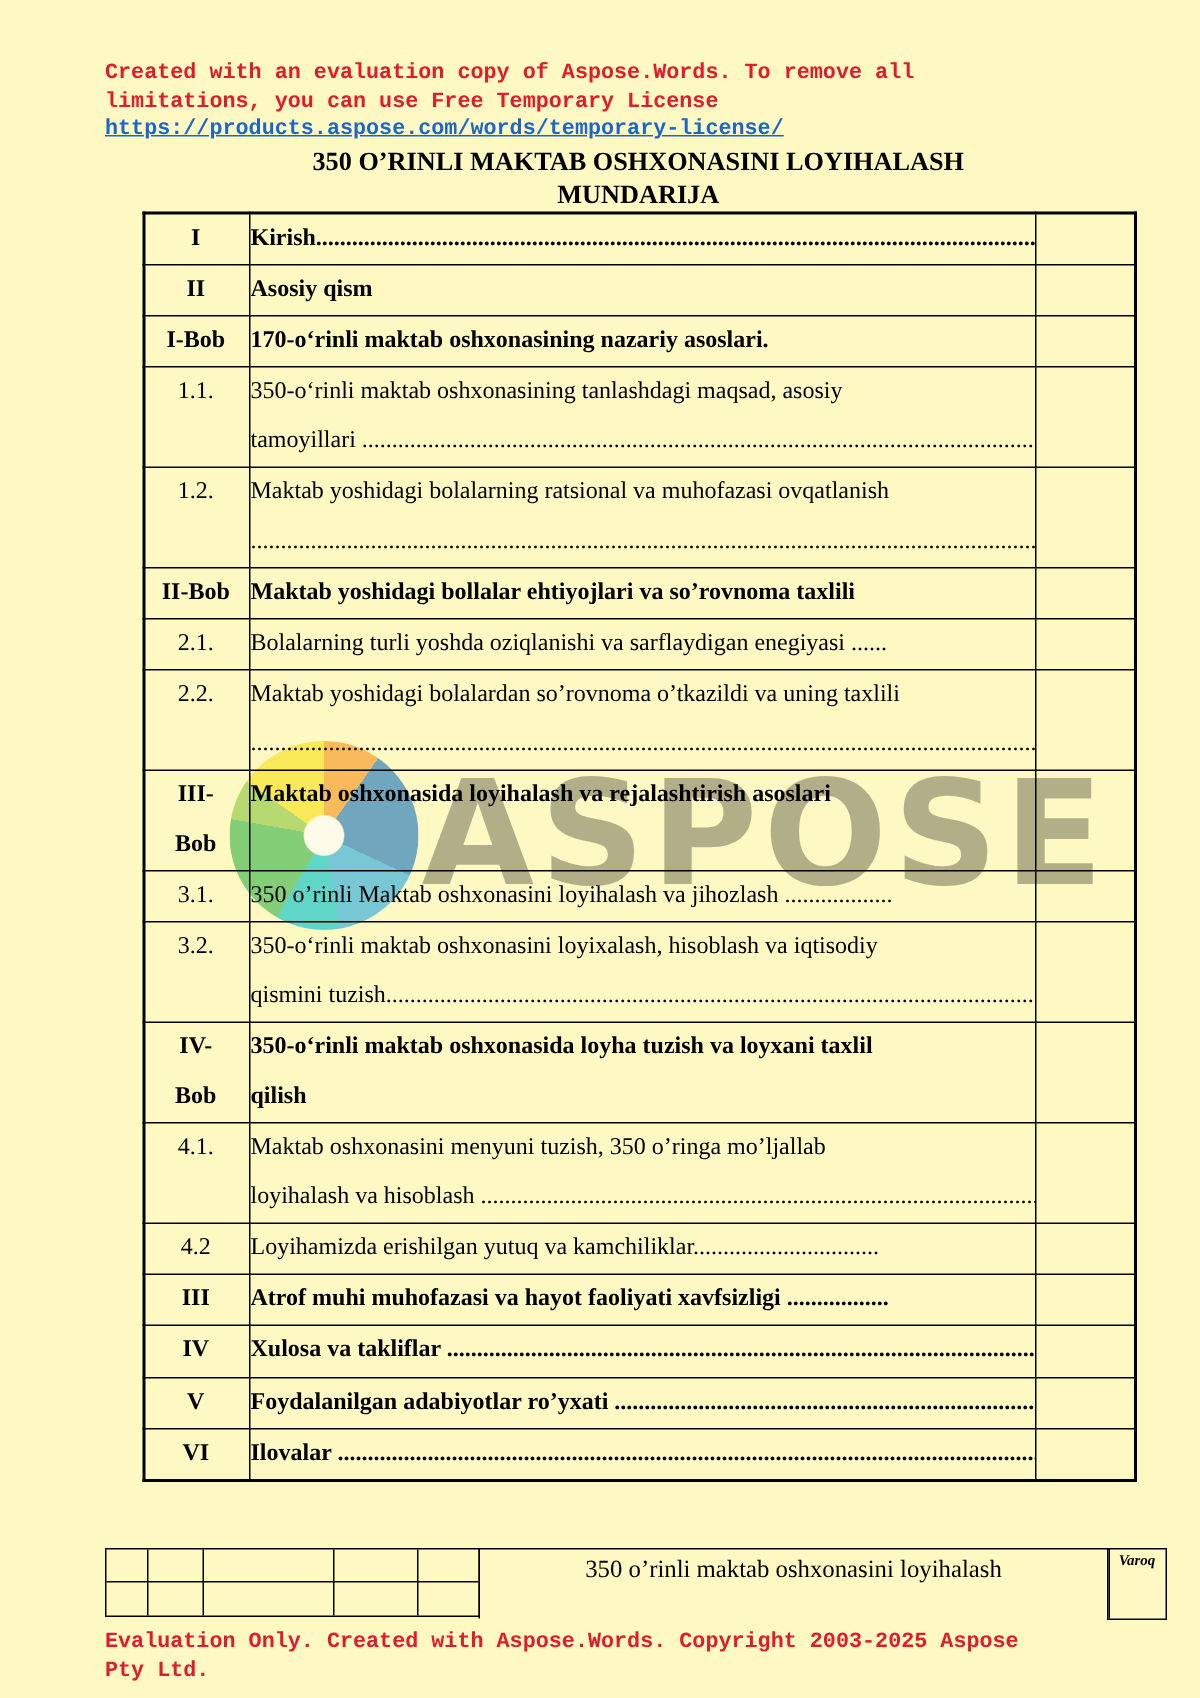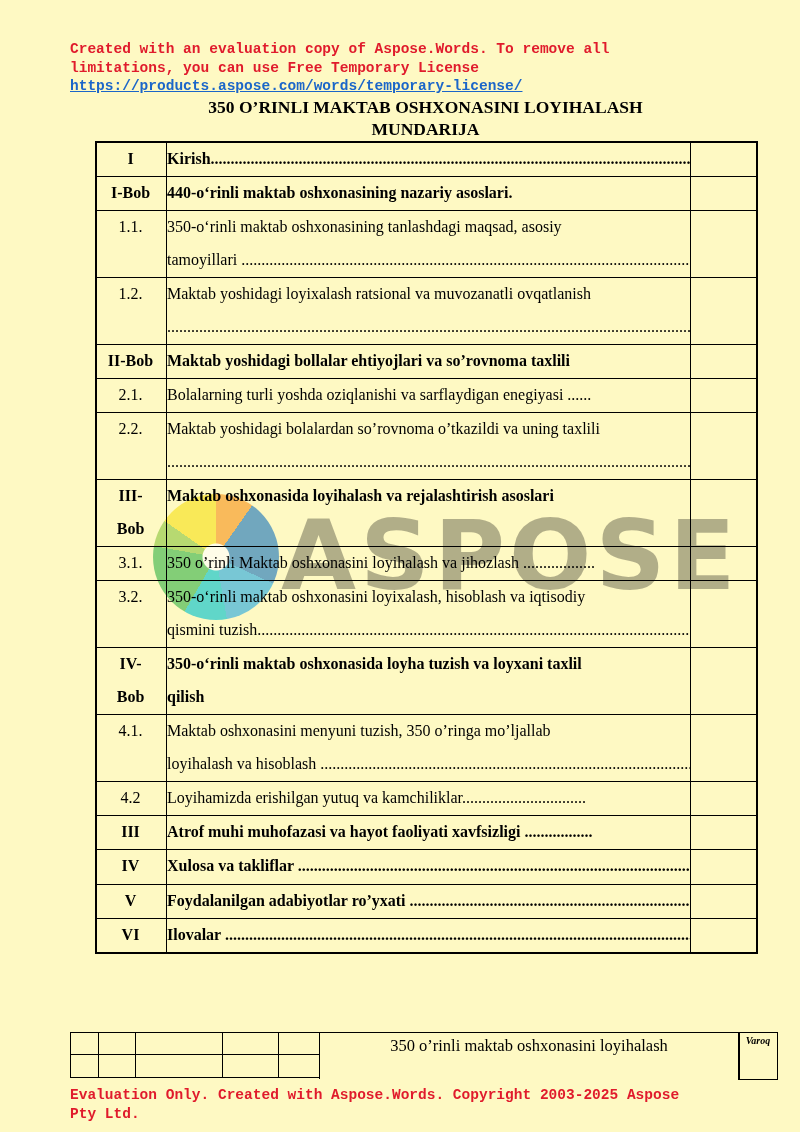--- a/index.html
+++ b/index.html
@@ -92,43 +92,52 @@
           <td class="num">
             <div class="tline">I</div>
           </td>
           <td class="desc">
             <div class="tline">Kirish......................................................................................................................................................</div>
           </td>
           <td class="pg"></td>
         </tr>
         <tr class="b" style="height: 33px;">
           <td class="num">
+            <div class="tline">II</div>
+          </td>
+          <td class="desc">
+            <div class="tline">Asosiy qism</div>
+          </td>
+          <td class="pg"></td>
+        </tr>
+        <tr class="b" style="height: 33px;">
+          <td class="num">
             <div class="tline">I-Bob</div>
           </td>
           <td class="desc">
-            <div class="tline">440-o‘rinli maktab oshxonasining nazariy asoslari.</div>
+            <div class="tline">170-o‘rinli maktab oshxonasining nazariy asoslari.</div>
           </td>
           <td class="pg"></td>
         </tr>
         <tr class="" style="height: 67px; padding-left: 32px;">
           <td class="num">
             <div class="tline">1.1.</div>
           </td>
           <td class="desc">
             <div class="tline">350-o‘rinli maktab oshxonasining tanlashdagi maqsad, asosiy</div>
             <div class="tline">tamoyillari ......................................................................................................................................................</div>
           </td>
           <td class="pg"></td>
         </tr>
         <tr class="" style="height: 67px;">
           <td class="num">
             <div class="tline">1.2.</div>
           </td>
           <td class="desc">
-            <div class="tline">Maktab yoshidagi loyixalash ratsional va muvozanatli ovqatlanish</div>
+            <div class="tline">Maktab yoshidagi bolalarning ratsional va muhofazasi ovqatlanish</div>
             <div class="tline">......................................................................................................................................................</div>
           </td>
           <td class="pg"></td>
         </tr>
         <tr class="b" style="height: 30px; padding-left: 48px;">
           <td class="num">
             <div class="tline">II-Bob</div>
           </td>
           <td class="desc">
             <div class="tline">Maktab yoshidagi bollalar ehtiyojlari va so’rovnoma taxlili</div>

